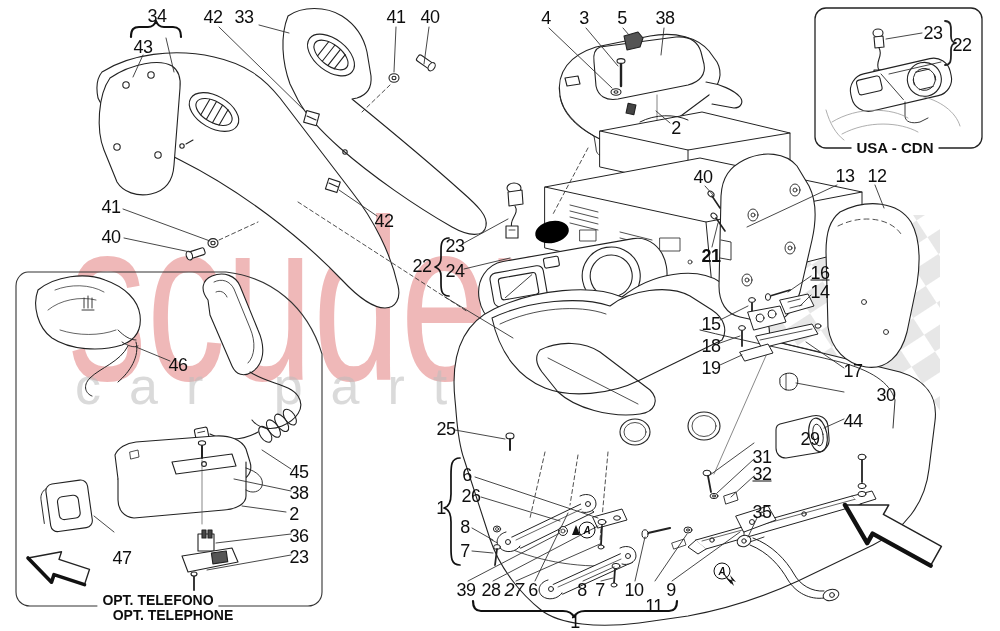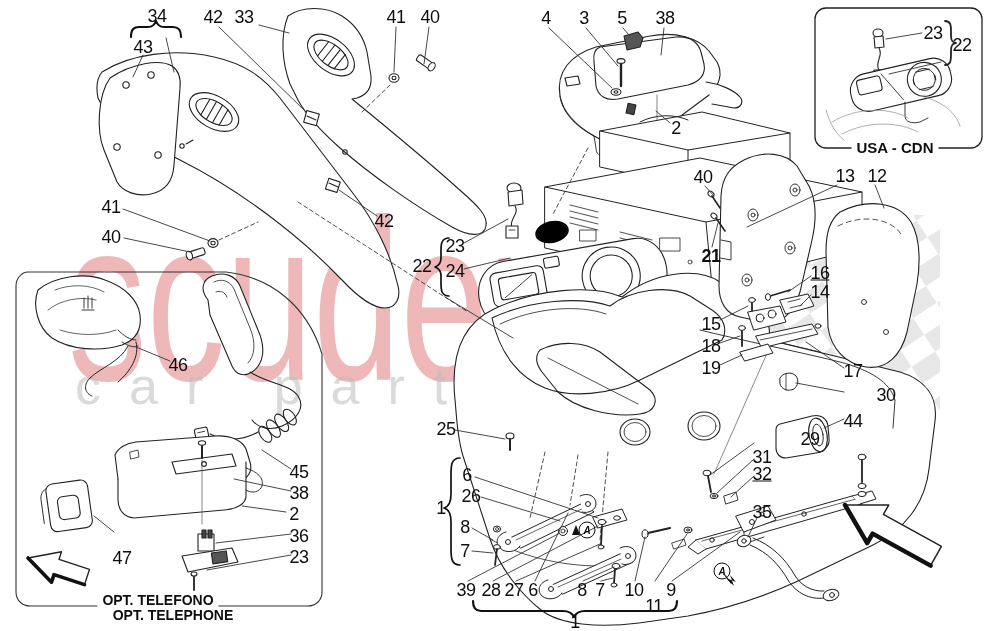--- a/index.html
+++ b/index.html
@@ -519,21 +519,21 @@
       <div class="callout" style="left: 299px; top: 536px;">36</div>
       <div class="callout" style="left: 299px; top: 557px;">23</div>
       <div class="callout" style="left: 122px; top: 558px; text-align: center;">47</div>
       <div class="callout" style="left: 441px; top: 508px;">1</div>
       <div class="callout" style="left: 467px; top: 475px;">6</div>
       <div class="callout" style="left: 471px; top: 496px;">26</div>
       <div class="callout" style="left: 465px; top: 527px;">8</div>
       <div class="callout" style="left: 465px; top: 551px;">7</div>
       <div class="callout" style="left: 466px; top: 590px;">39</div>
       <div class="callout" style="left: 491px; top: 590px;">28</div>
-      <div class="callout" style="left: 514px; top: 590px;">27</div>
+      <div class="callout" style="left: 514px; top: 590px; font-style: italic;">27</div>
       <div class="callout" style="left: 533px; top: 590px;">6</div>
       <div class="callout" style="left: 582px; top: 590px;">8</div>
       <div class="callout" style="left: 600px; top: 590px;">7</div>
       <div class="callout" style="left: 634px; top: 590px;">10</div>
       <div class="callout" style="left: 654px; top: 590px; margin-top: 16px;">11</div>
       <div class="callout" style="left: 671px; top: 590px;">9</div>
       <div class="callout" style="left: 575px; top: 622px;">1</div>
       <div class="marker-a" style="left: 587px; top: 530px;">A</div>
       <div class="marker-a" style="left: 722px; top: 571px;">A</div>
     </div>

